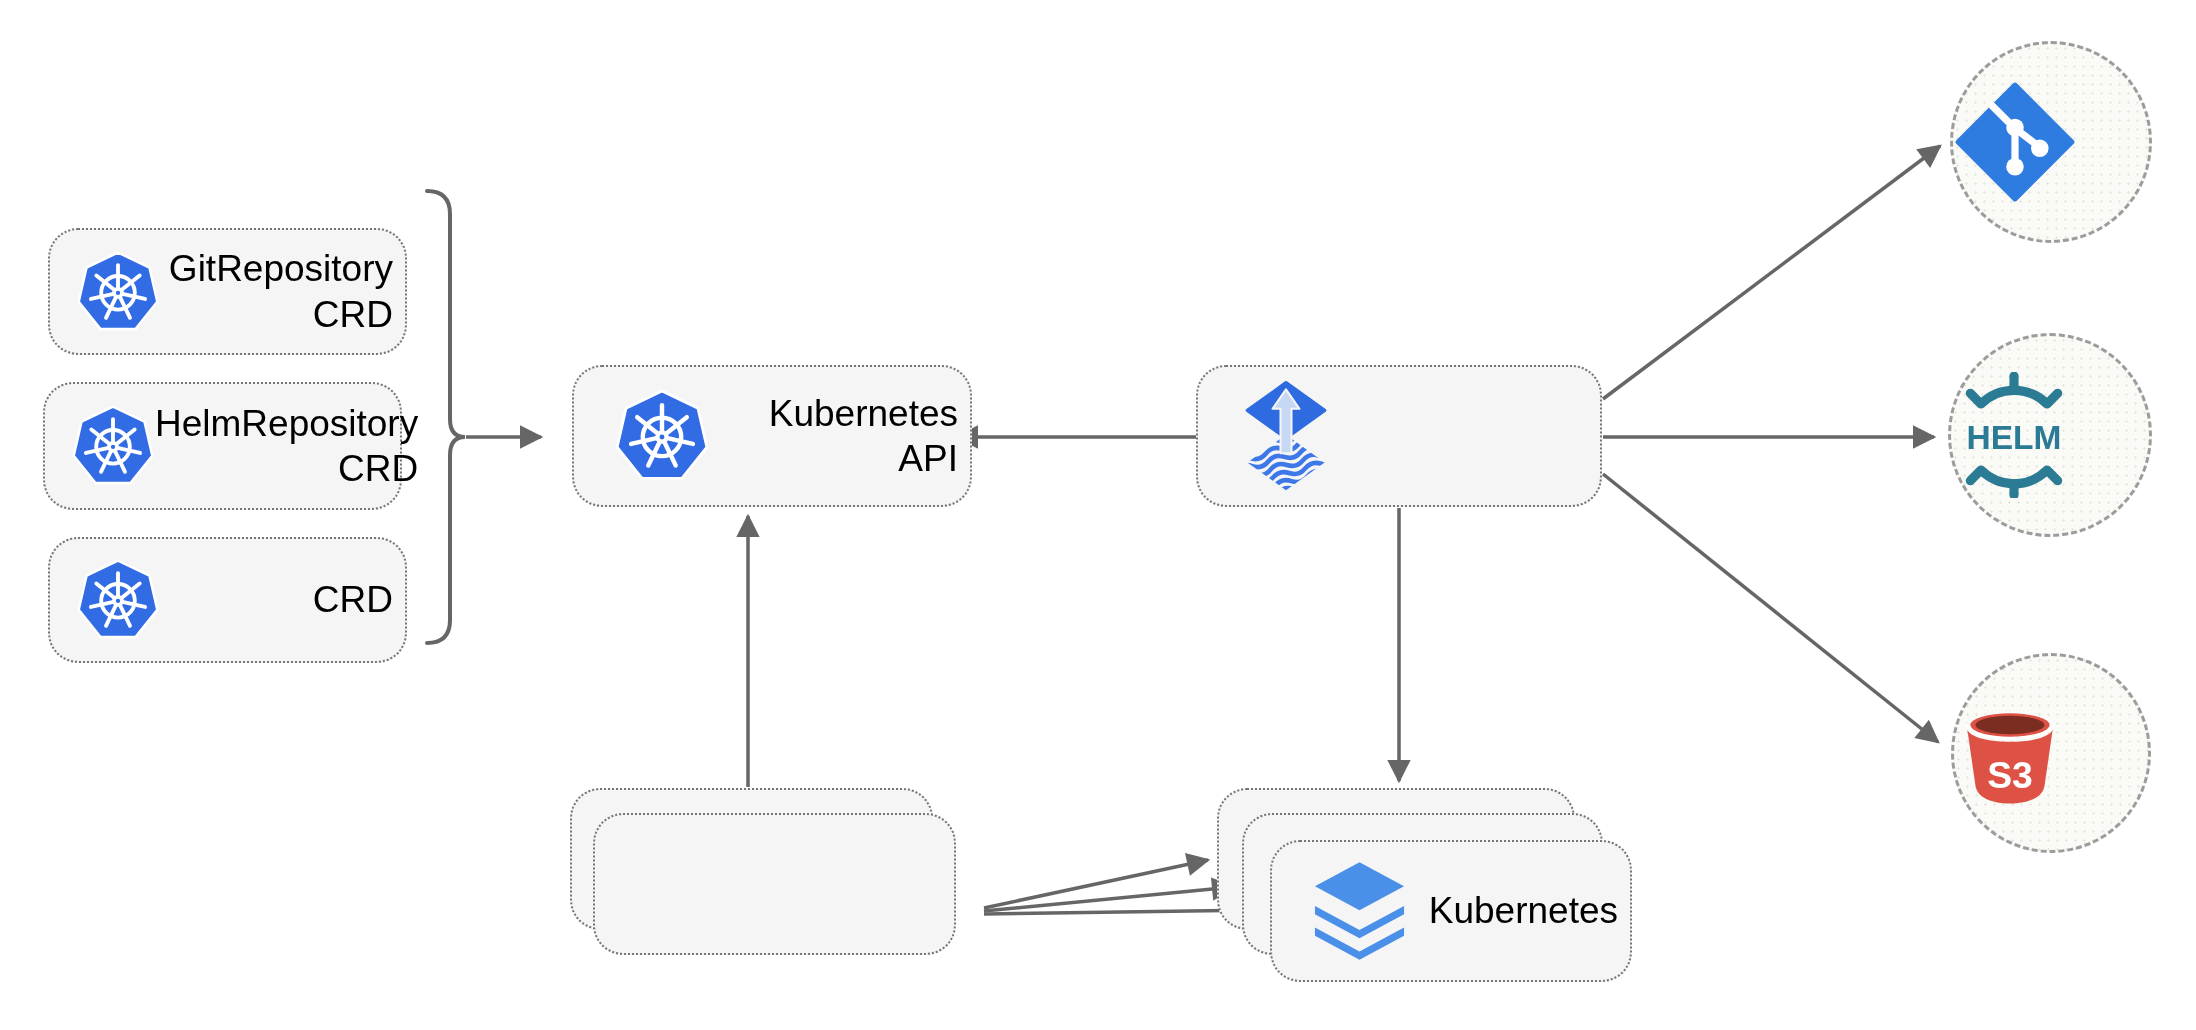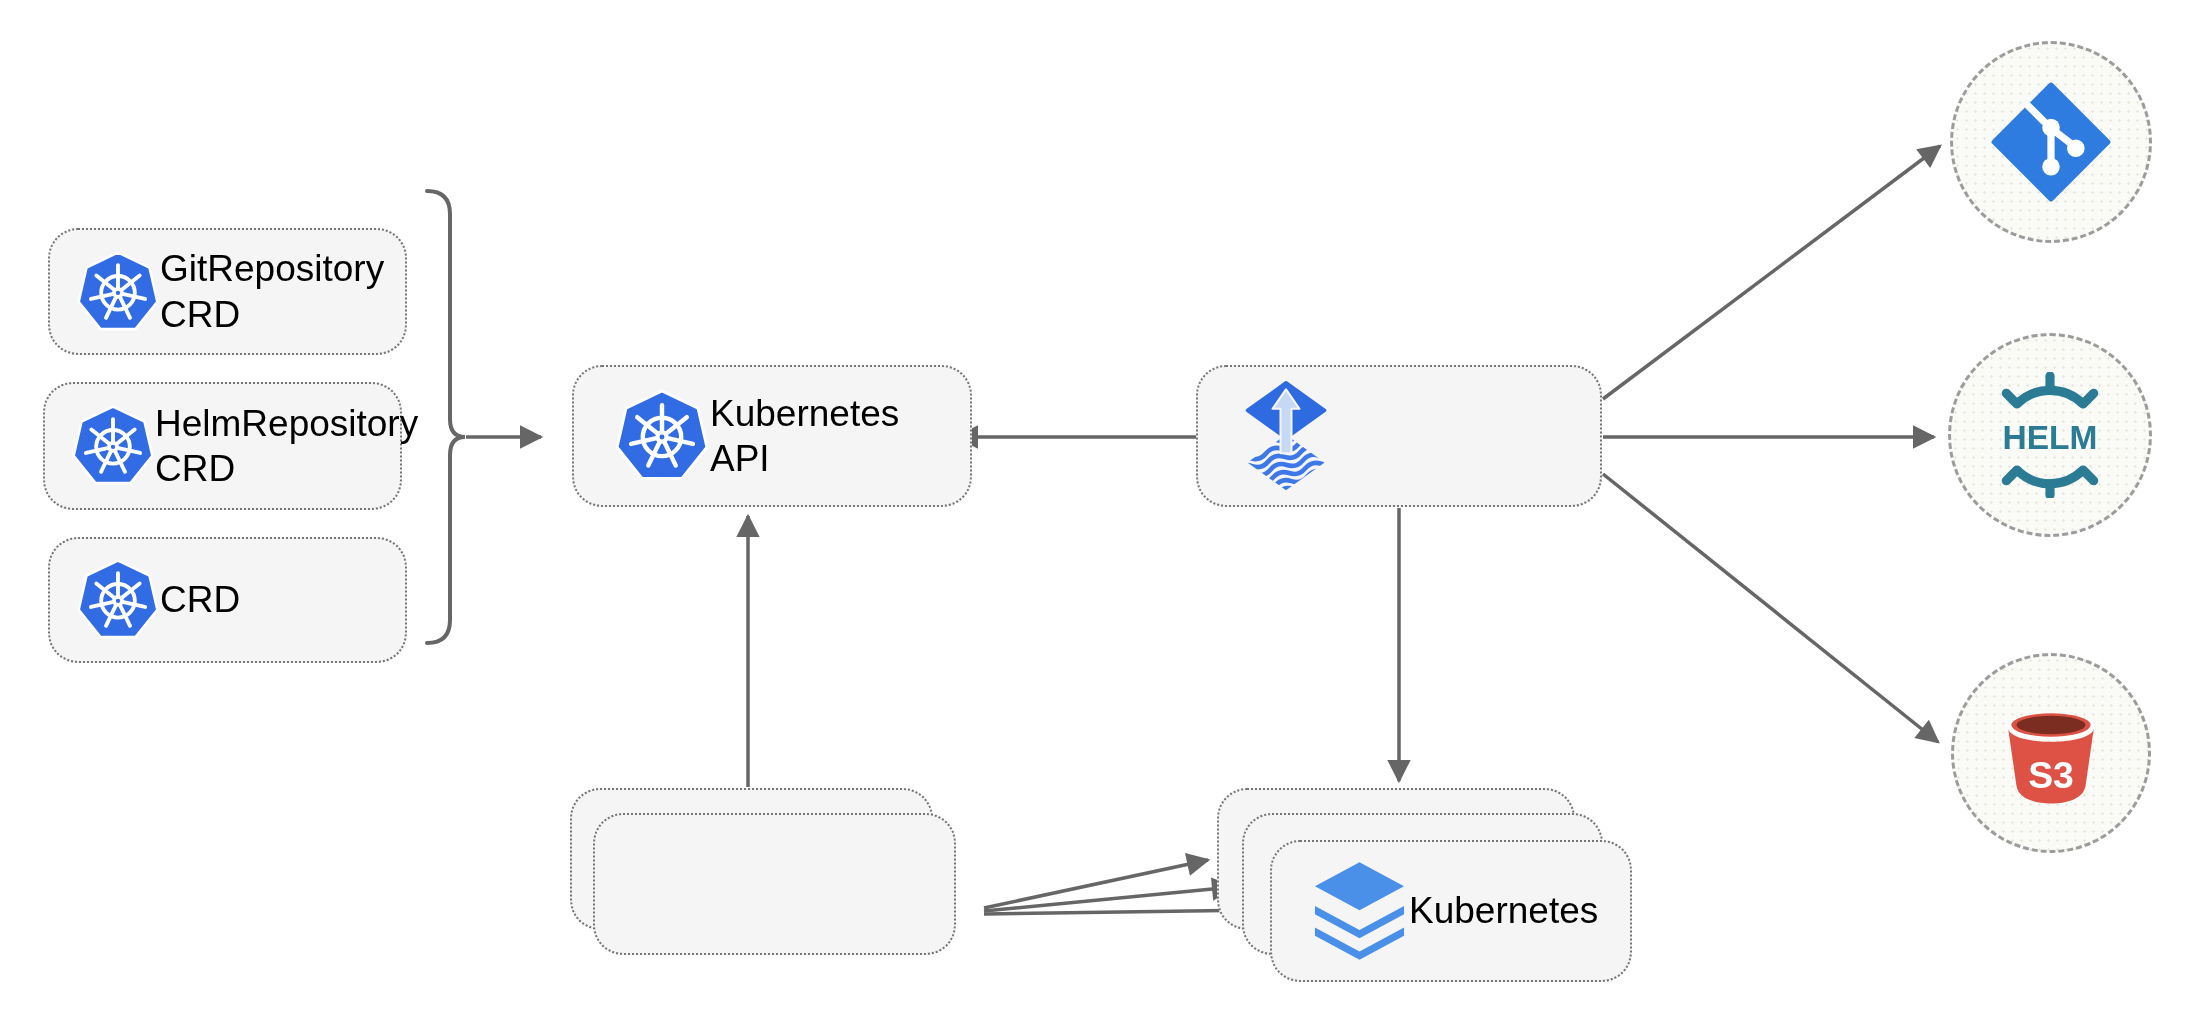--- a/index.html
+++ b/index.html
@@ -8,30 +8,30 @@
     font-family:"Liberation Sans",sans-serif;overflow:hidden;
   }
   svg.connectors{position:absolute;left:0;top:0;}
   .box{
     position:absolute;box-sizing:border-box;background:#F5F5F5;
     border:2.5px dotted #757575;border-radius:30px;
     display:flex;align-items:center;
   }
   .box .icon{flex:0 0 auto;display:block;}
   .box .label{
-    flex:1 1 auto;text-align:left;color:#000;font-size:37px;line-height:1.22;
+    flex:1 1 auto;text-align:right;color:#000;font-size:37px;line-height:1.22;
     padding-right:12px;
   }
   .box .label span{display:block;}
   .circle{
     position:absolute;box-sizing:border-box;border:3px dashed #9C9C9C;border-radius:50%;
     background-color:#FAFAF7;
     background-image:radial-gradient(#E8E8DE 1.2px, transparent 1.4px);
     background-size:9px 9px;
-    display:flex;align-items:center;justify-content:center;
+    display:flex;align-items:center;
   }
 </style>
 </head>
 <body>
 
 <div class="canvas">
 
   <svg class="connectors" width="2196" height="1030" viewBox="0 0 2196 1030">
     <defs>
       <marker id="arrow" viewBox="0 0 12 12" refX="10" refY="6" markerWidth="8" markerHeight="8" orient="auto-start-reverse" markerUnits="strokeWidth">

